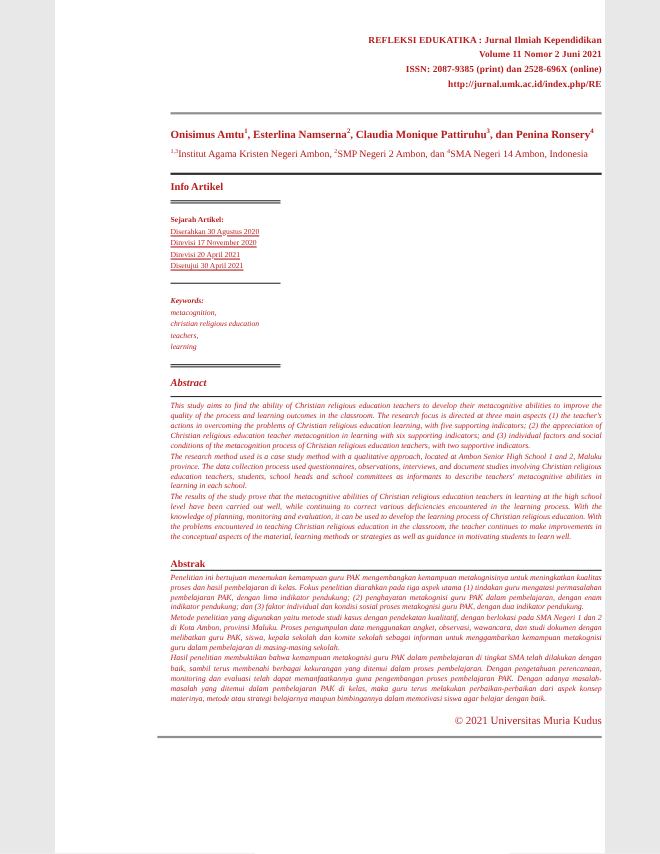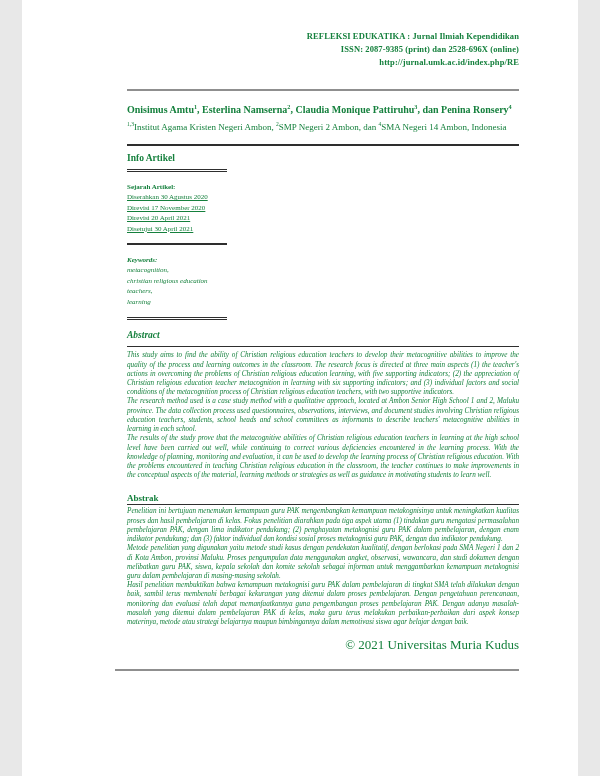--- a/index.html
+++ b/index.html
@@ -1,21 +1,21 @@
 <!DOCTYPE html>
 <html><head>
 <meta charset="utf-8">
 <style>
   html,body { margin:0; padding:0; background:#e8e8e8; }
   .page {
     position:relative;
-    width:556px; height:776px;
+    width:500px; height:776px;
     margin:0 auto;
     background:#ffffff;
-    color:#15803d;
+    color:#b91c1c;
     font-family:"Liberation Serif","DejaVu Serif",serif;
     overflow:hidden;
     box-sizing:border-box;
   }
   .content { position:absolute; left:105px; top:30px; width:392px; }
 
   .journal-header { font-size:8.5px; font-weight:bold; text-align:right; line-height:1.55; letter-spacing:0.1px; }
 
   .hr { border:none; margin:0; padding:0; }
   .hr-title { margin-top:19px; height:2px; background:#8f8f8f; }
@@ -42,32 +42,33 @@
   .kw { font-size:7px; font-style:italic; line-height:1.5; }
   .hr-end { margin-top:10px; height:3px; border-top:1.5px solid #2e2e2e; border-bottom:1px solid #2e2e2e; box-sizing:border-box; }
 
   .abstract-heading { font-size:9.5px; font-weight:bold; font-style:italic; }
   .hr-under-abstract { margin-top:6px; height:1px; background:#2e2e2e; }
   .abs-en { margin:4px 0 0; font-size:7.2px; font-style:italic; text-align:justify; line-height:1.28; }
   .abs-en + .abs-en { margin-top:0; }
   .abstrak-heading { margin-top:13px; font-size:9px; font-weight:bold; border-bottom:1.5px solid #2e2e2e; padding-bottom:1px; }
   .abs-id { margin:2px 0 0; font-size:7.2px; text-align:justify; line-height:1.28;font-style:italic; }
   .abs-id + .abs-id { margin-top:0; }
-  .copyright { margin:10px 0 0; font-size:13px; text-align:right; }
+  .copyright { margin:10px 0 0; font-size:10px; text-align:right; }
 
   .bottom-rule { position:absolute; left:93px; top:669px; width:404px; height:2px; background:#8f8f8f; }
 </style>
 </head>
 <body>
 
 <div class="page">
   <div class="content">
 
     <header class="journal-header">
       <div>REFLEKSI EDUKATIKA : Jurnal Ilmiah Kependidikan</div>
+      <div>Volume 11 Nomor 2 Juni 2021</div>
       <div>ISSN: 2087-9385 (print) dan 2528-696X (online)</div>
       <div>http://jurnal.umk.ac.id/index.php/RE</div>
     </header>
 
     <div class="hr hr-title"></div>
 
 
     <p class="authors">
       <span><span>Onisimus Amtu</span><sup class="sup">1</sup></span><span><span>, Esterlina Namserna</span><sup class="sup">2</sup></span><span><span>, Claudia Monique Pattiruhu</span><sup class="sup">3</sup></span><span><span>, dan Penina Ronsery</span><sup class="sup">4</sup></span>
     </p>

